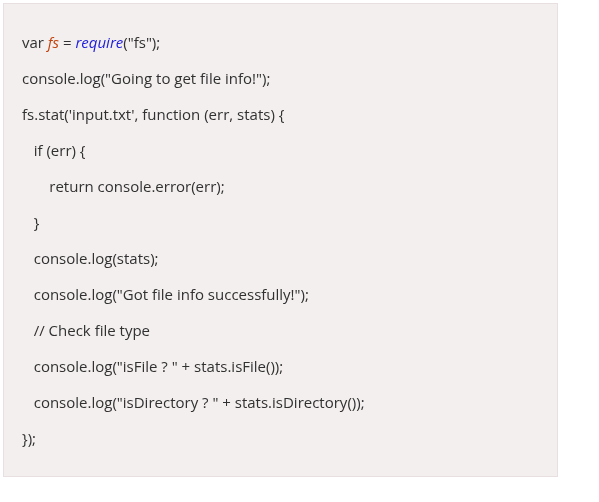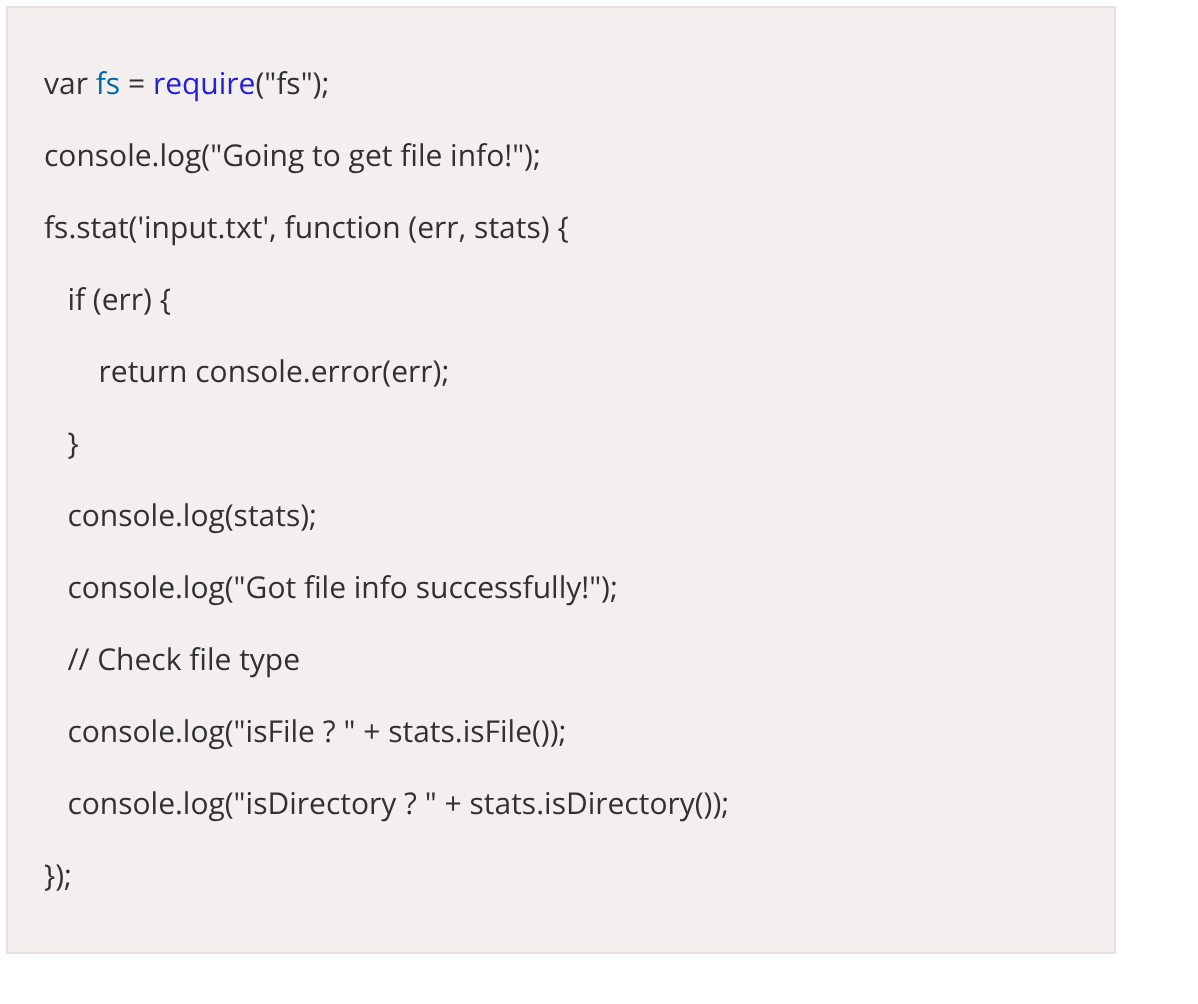--- a/index.html
+++ b/index.html
@@ -20,22 +20,24 @@
       line-height: 36px;
     }
     .code-line {
       white-space: pre;
     }
     .tok-keyword {
       color: #313131;
       margin-top: 47px;
     }
     .tok-varname {
-      color: #0369a1;
+      color: #c2410c;
+      font-style: italic;
     }
     .tok-func {
       color: #2020dd;
+      font-style: italic;
     }
   </style>
 </head>
 <body>
 
 <pre class="code-block"><div class="code-line"><span></span><span class="tok-keyword">var </span><span class="tok-varname">fs</span><span class="tok-plain"> = </span><span class="tok-func">require</span><span class="tok-plain">("fs");</span></div><div class="code-line"><span></span><span class="tok-plain">console.log("Going to get file info!");</span></div><div class="code-line"><span></span><span class="tok-plain">fs.stat('input.txt', function (err, stats) {</span></div><div class="code-line"><span>   </span><span class="tok-plain">if (err) {</span></div><div class="code-line"><span>       </span><span class="tok-plain">return console.error(err);</span></div><div class="code-line"><span>   </span><span class="tok-plain">}</span></div><div class="code-line"><span>   </span><span class="tok-plain">console.log(stats);</span></div><div class="code-line"><span>   </span><span class="tok-plain">console.log("Got file info successfully!");</span></div><div class="code-line"><span>   </span><span class="tok-plain">// Check file type</span></div><div class="code-line"><span>   </span><span class="tok-plain">console.log("isFile ? " + stats.isFile());</span></div><div class="code-line"><span>   </span><span class="tok-plain">console.log("isDirectory ? " + stats.isDirectory());</span></div><div class="code-line"><span></span><span class="tok-plain">});</span></div></pre>
 
 </body></html>

